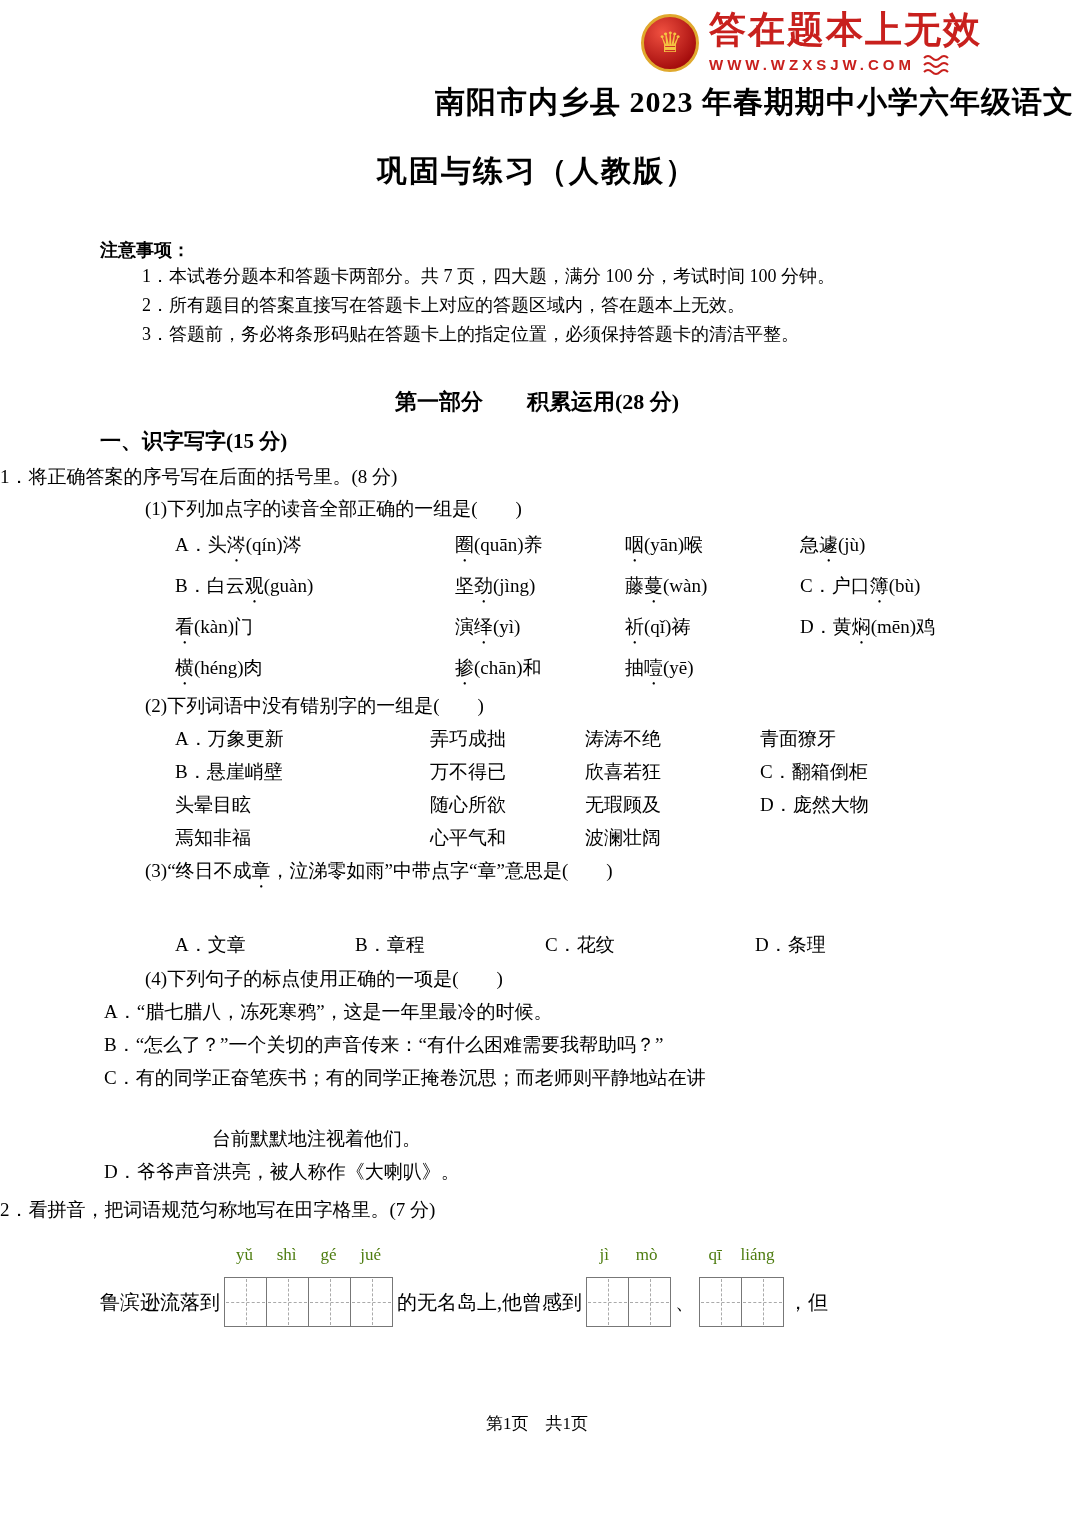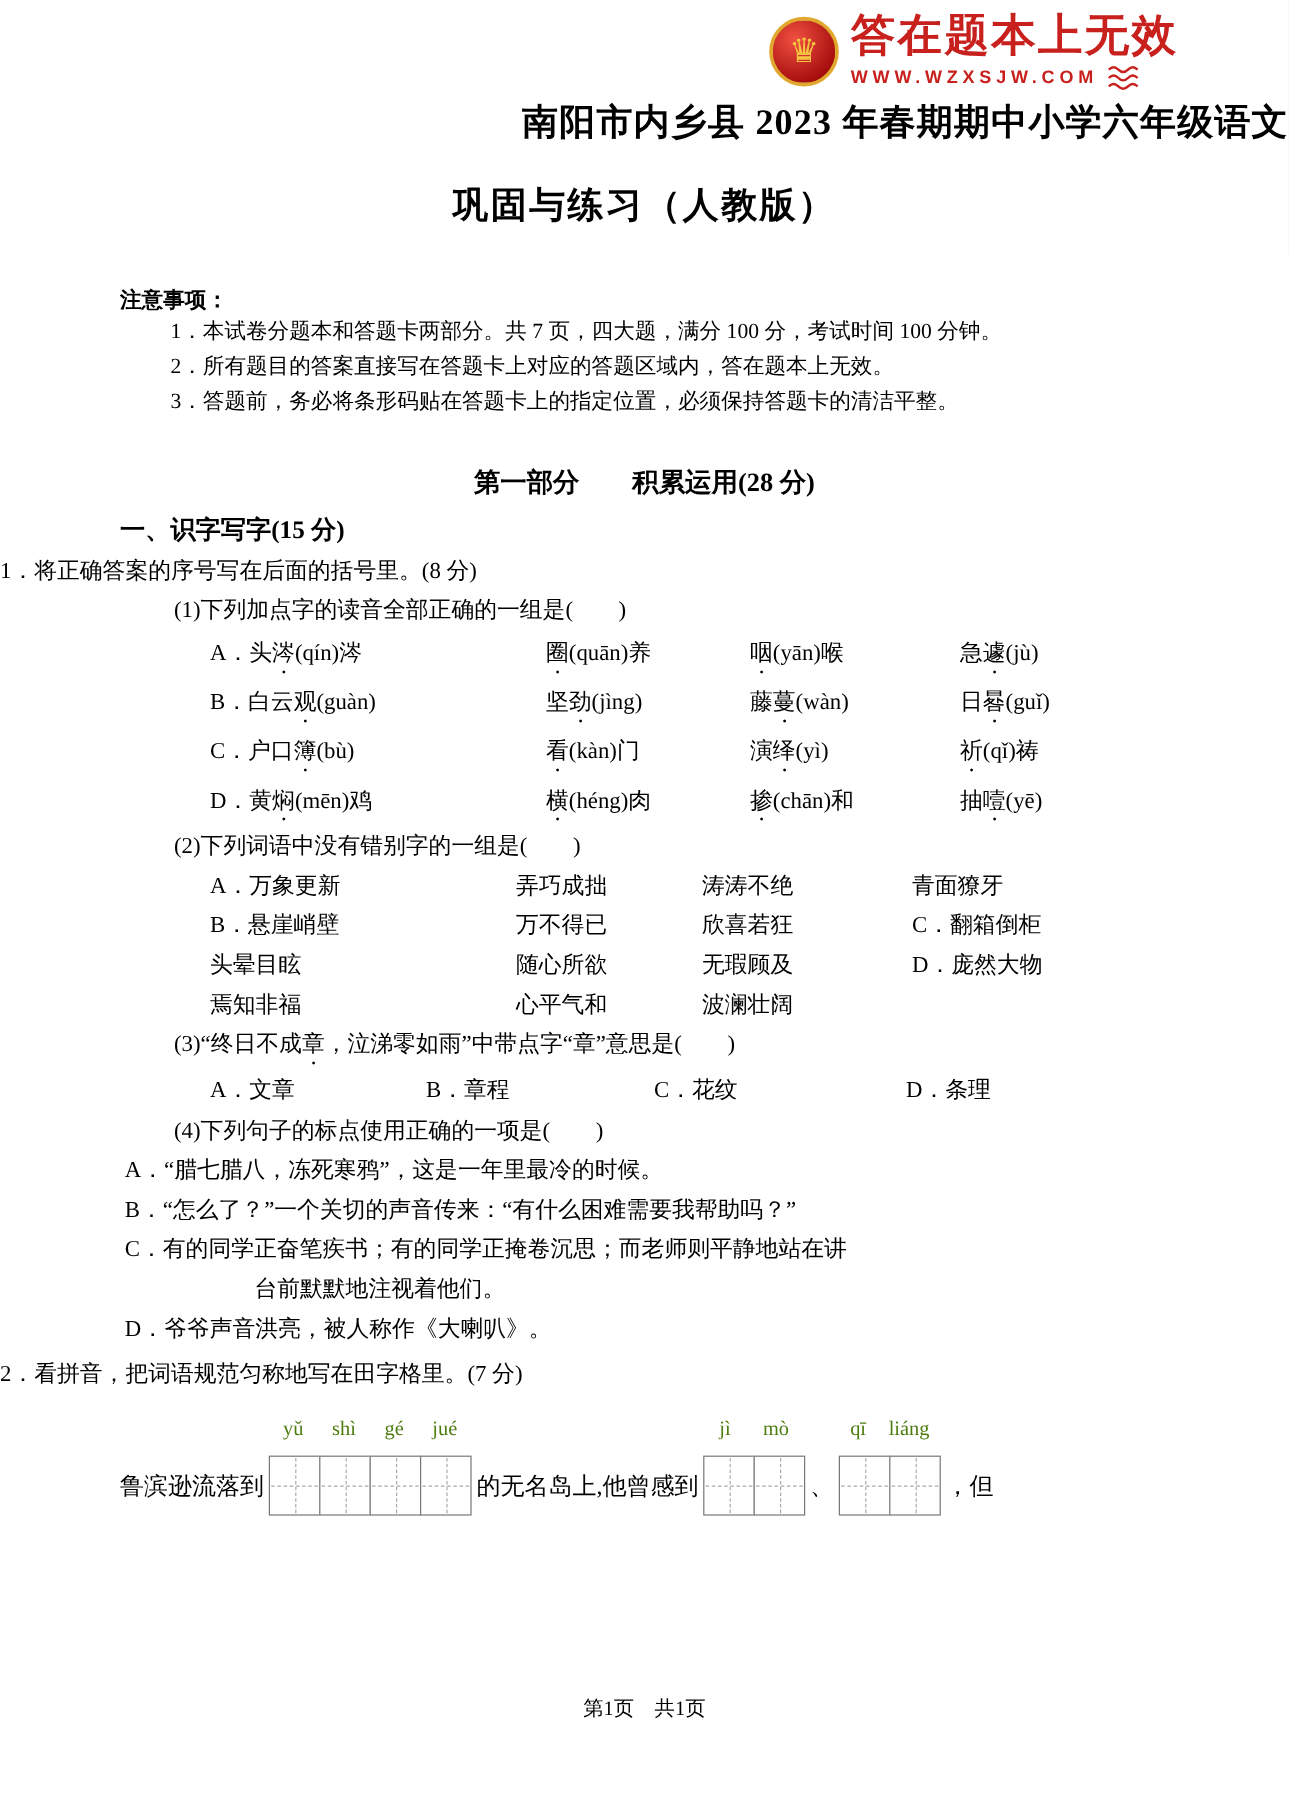--- a/index.html
+++ b/index.html
@@ -50,27 +50,27 @@
   
   .part-heading { margin-top:38px; text-align:center; font-size:22px; font-weight:bold; }
   .section-title { margin:10px 0 0 100px; font-size:21px; font-weight:bold; }
   .q-stem  { margin-top:6px; font-size:19px; line-height:31px; }
   .sub-stem { margin-left:145px; font-size:19px; line-height:33px; }
 
   .optgrid { margin-left:175px; font-size:19px; display:grid; }
   .grid1 { grid-template-columns:280px 170px 175px auto; line-height:40px; }
   .grid2 { grid-template-columns:255px 155px 175px auto; line-height:33px; }
 
-  .optrow-inline { margin-left:175px; display:flex; font-size:19px; line-height:34px; }
+  .optrow-inline { margin-left:175px; display:flex; font-size:19px; line-height:34px;margin-top:36px; }
   .optrow-inline .o1 { width:180px; }
   .optrow-inline .o2 { width:190px; }
   .optrow-inline .o3 { width:210px; }
 
   .opt-line { margin-left:104px; font-size:19px; line-height:33px; }
-  .opt-line.cont { margin-left:212px; }
+  .opt-line.cont { margin-left:212px;margin-top:28px; }
 
   
   .emdot {
     text-emphasis: filled dot;
     -webkit-text-emphasis: filled dot;
     text-emphasis-position: under left;
     -webkit-text-emphasis-position: under left;
   }
 
   
@@ -150,21 +150,20 @@
 
   <div class="sub-stem">(1)下列加点字的读音全部正确的一组是(　　)</div>
   <div class="optgrid grid1">
     <div class="cell">A．头<span class="emdot">涔</span>(qín)涔</div>
     <div class="cell"><span class="emdot">圈</span>(quān)养</div>
     <div class="cell"><span class="emdot">咽</span>(yān)喉</div>
     <div class="cell">急<span class="emdot">遽</span>(jù)</div>
     <div class="cell">B．白云<span class="emdot">观</span>(guàn)</div>
     <div class="cell">坚<span class="emdot">劲</span>(jìng)</div>
     <div class="cell">藤<span class="emdot">蔓</span>(wàn)</div>
-    <div class="cell">日<span class="emdot">晷</span>(guǐ)</div>
     <div class="cell">C．户口<span class="emdot">簿</span>(bù)</div>
     <div class="cell"><span class="emdot">看</span>(kàn)门</div>
     <div class="cell">演<span class="emdot">绎</span>(yì)</div>
     <div class="cell"><span class="emdot">祈</span>(qǐ)祷</div>
     <div class="cell">D．黄<span class="emdot">焖</span>(mēn)鸡</div>
     <div class="cell"><span class="emdot">横</span>(héng)肉</div>
     <div class="cell"><span class="emdot">掺</span>(chān)和</div>
     <div class="cell">抽<span class="emdot">噎</span>(yē)</div>
   </div>
 

